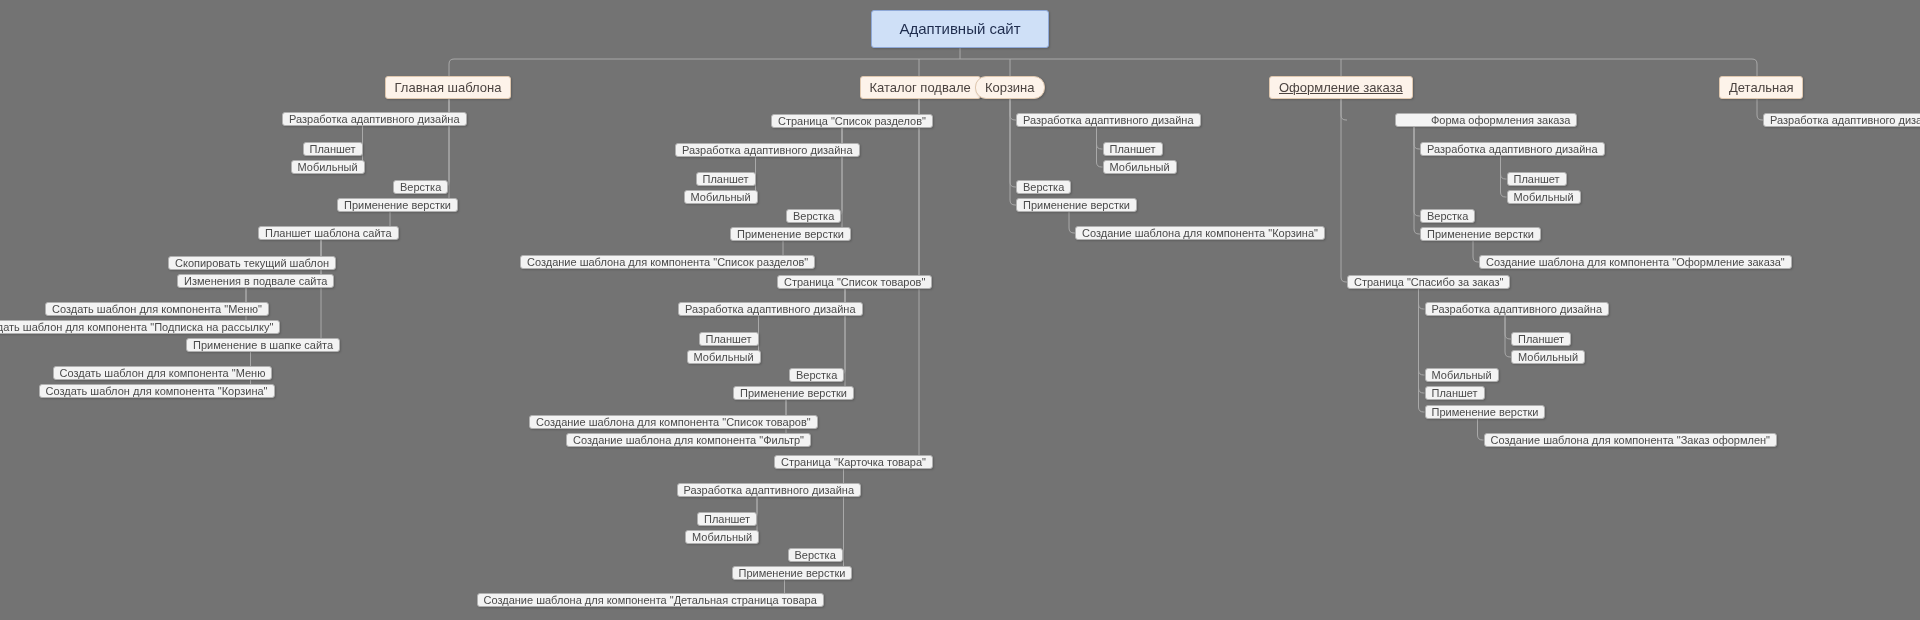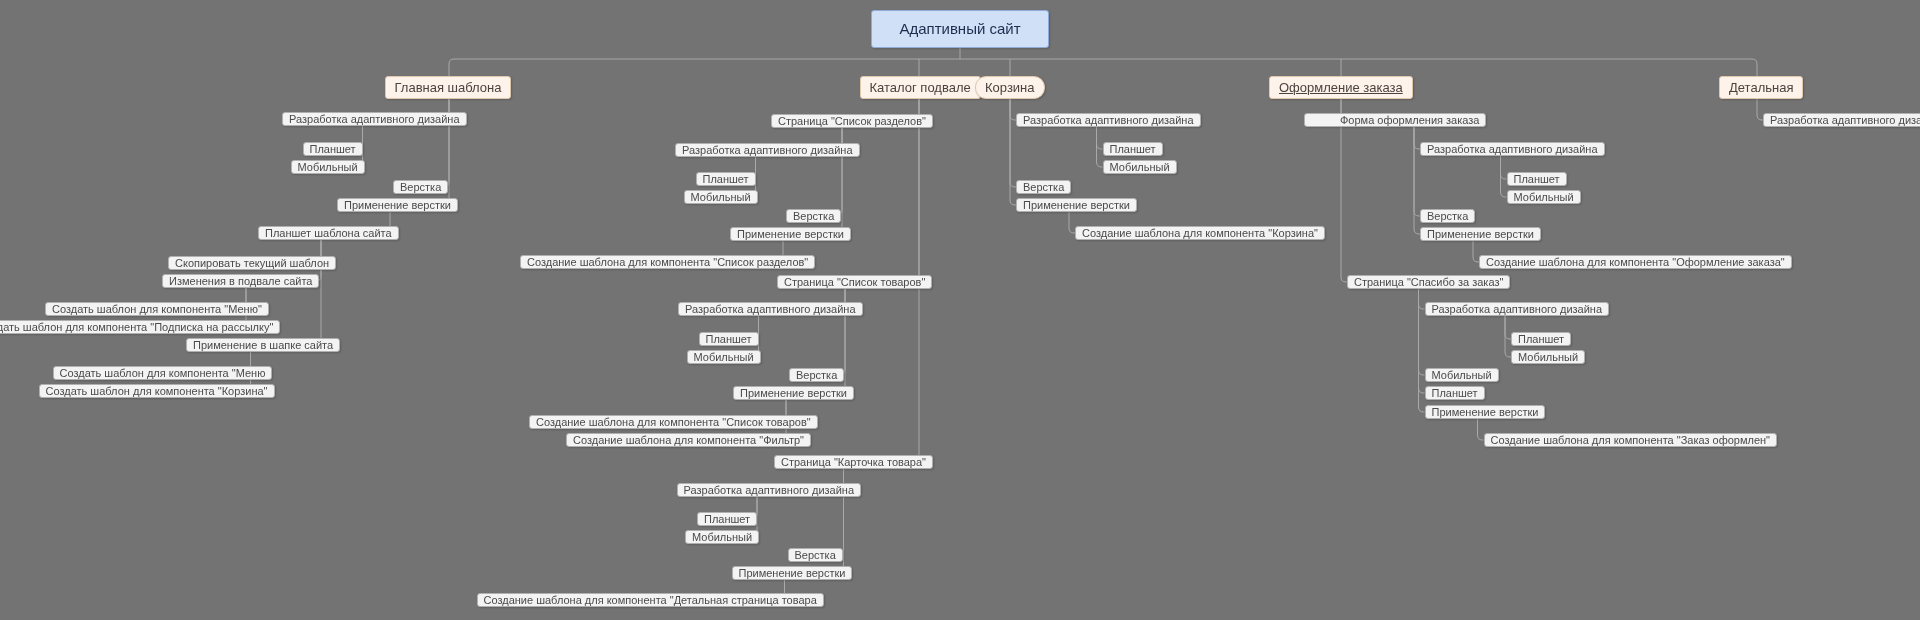--- a/index.html
+++ b/index.html
@@ -99,21 +99,21 @@
     <div class="node branch" style="left: 975px; top: 76px; border-radius: 11px;">Корзина</div>
     <div class="node branch" style="left: 1269px; top: 76px; text-decoration: underline;">Оформление заказа</div>
     <div class="node branch" style="left: 1719px; top: 76px;">Детальная</div>
     <div class="node leaf" style="left: 282px; top: 112px;">Разработка адаптивного дизайна</div>
     <div class="node leaf" style="left: 302.5px; top: 142px;">Планшет</div>
     <div class="node leaf" style="left: 290.5px; top: 160px;">Мобильный</div>
     <div class="node leaf" style="left: 393px; top: 180px;">Верстка</div>
     <div class="node leaf" style="left: 337px; top: 198px;">Применение верстки</div>
     <div class="node leaf" style="left: 258px; top: 226px;">Планшет шаблона сайта</div>
     <div class="node leaf" style="left: 168px; top: 256px; text-align: right;">Скопировать текущий шаблон</div>
-    <div class="node leaf" style="left: 162px; top: 274px;">Изменения в подвале сайта</div>
+    <div class="node leaf" style="left: 177px; top: 274px;">Изменения в подвале сайта</div>
     <div class="node leaf" style="left: 45px; top: 302px;">Создать шаблон для компонента "Меню"</div>
     <div class="node leaf" style="left: -29px; top: 320px;">Создать шаблон для компонента "Подписка на рассылку"</div>
     <div class="node leaf" style="left: 186px; top: 338px;">Применение в шапке сайта</div>
     <div class="node leaf" style="left: 52.5px; top: 366px;">Создать шаблон для компонента "Меню</div>
     <div class="node leaf" style="left: 38.5px; top: 384px;">Создать шаблон для компонента "Корзина"</div>
     <div class="node leaf" style="left: 771px; top: 114px;">Страница "Список разделов"</div>
     <div class="node leaf" style="left: 675px; top: 143px;">Разработка адаптивного дизайна</div>
     <div class="node leaf" style="left: 695.5px; top: 172px;">Планшет</div>
     <div class="node leaf" style="left: 683.5px; top: 190px;">Мобильный</div>
     <div class="node leaf" style="left: 786px; top: 209px;">Верстка</div>
@@ -133,21 +133,21 @@
     <div class="node leaf" style="left: 685px; top: 530px;">Мобильный</div>
     <div class="node leaf" style="left: 787.5px; top: 548px;">Верстка</div>
     <div class="node leaf" style="left: 731.5px; top: 566px;">Применение верстки</div>
     <div class="node leaf" style="left: 476.5px; top: 593px;">Создание шаблона для компонента "Детальная страница товара</div>
     <div class="node leaf" style="left: 1016px; top: 113px;">Разработка адаптивного дизайна</div>
     <div class="node leaf" style="left: 1102.5px; top: 142px;">Планшет</div>
     <div class="node leaf" style="left: 1102.5px; top: 160px;">Мобильный</div>
     <div class="node leaf" style="left: 1016px; top: 180px;">Верстка</div>
     <div class="node leaf" style="left: 1016px; top: 198px;">Применение верстки</div>
     <div class="node leaf" style="left: 1075px; top: 226px;">Создание шаблона для компонента "Корзина"</div>
-    <div class="node leaf" style="left: 1304px; top: 113px; padding-left: 35px;">Форма оформления заказа</div>
+    <div class="node leaf" style="left: 1395px; top: 113px; padding-left: 35px;">Форма оформления заказа</div>
     <div class="node leaf" style="left: 1420px; top: 142px;">Разработка адаптивного дизайна</div>
     <div class="node leaf" style="left: 1506.5px; top: 172px;">Планшет</div>
     <div class="node leaf" style="left: 1506.5px; top: 190px;">Мобильный</div>
     <div class="node leaf" style="left: 1420px; top: 209px;">Верстка</div>
     <div class="node leaf" style="left: 1420px; top: 227px;">Применение верстки</div>
     <div class="node leaf" style="left: 1479px; top: 255px;">Создание шаблона для компонента "Оформление заказа"</div>
     <div class="node leaf" style="left: 1347px; top: 275px;">Страница "Спасибо за заказ"</div>
     <div class="node leaf" style="left: 1424.5px; top: 302px;">Разработка адаптивного дизайна</div>
     <div class="node leaf" style="left: 1511px; top: 332px;">Планшет</div>
     <div class="node leaf" style="left: 1511px; top: 350px;">Мобильный</div>

